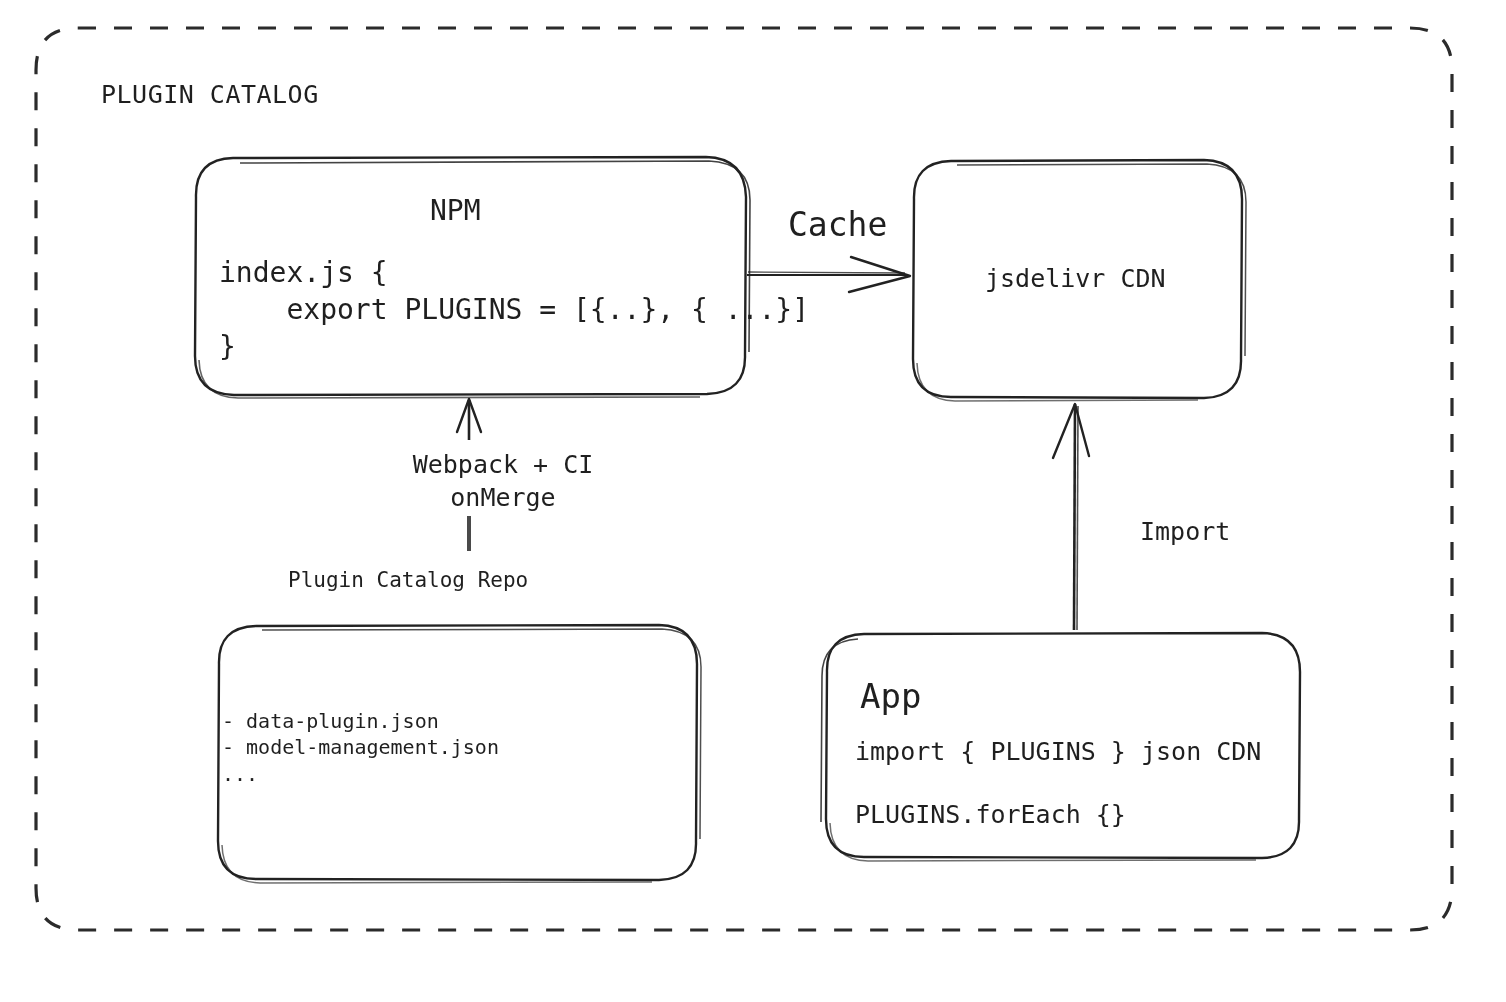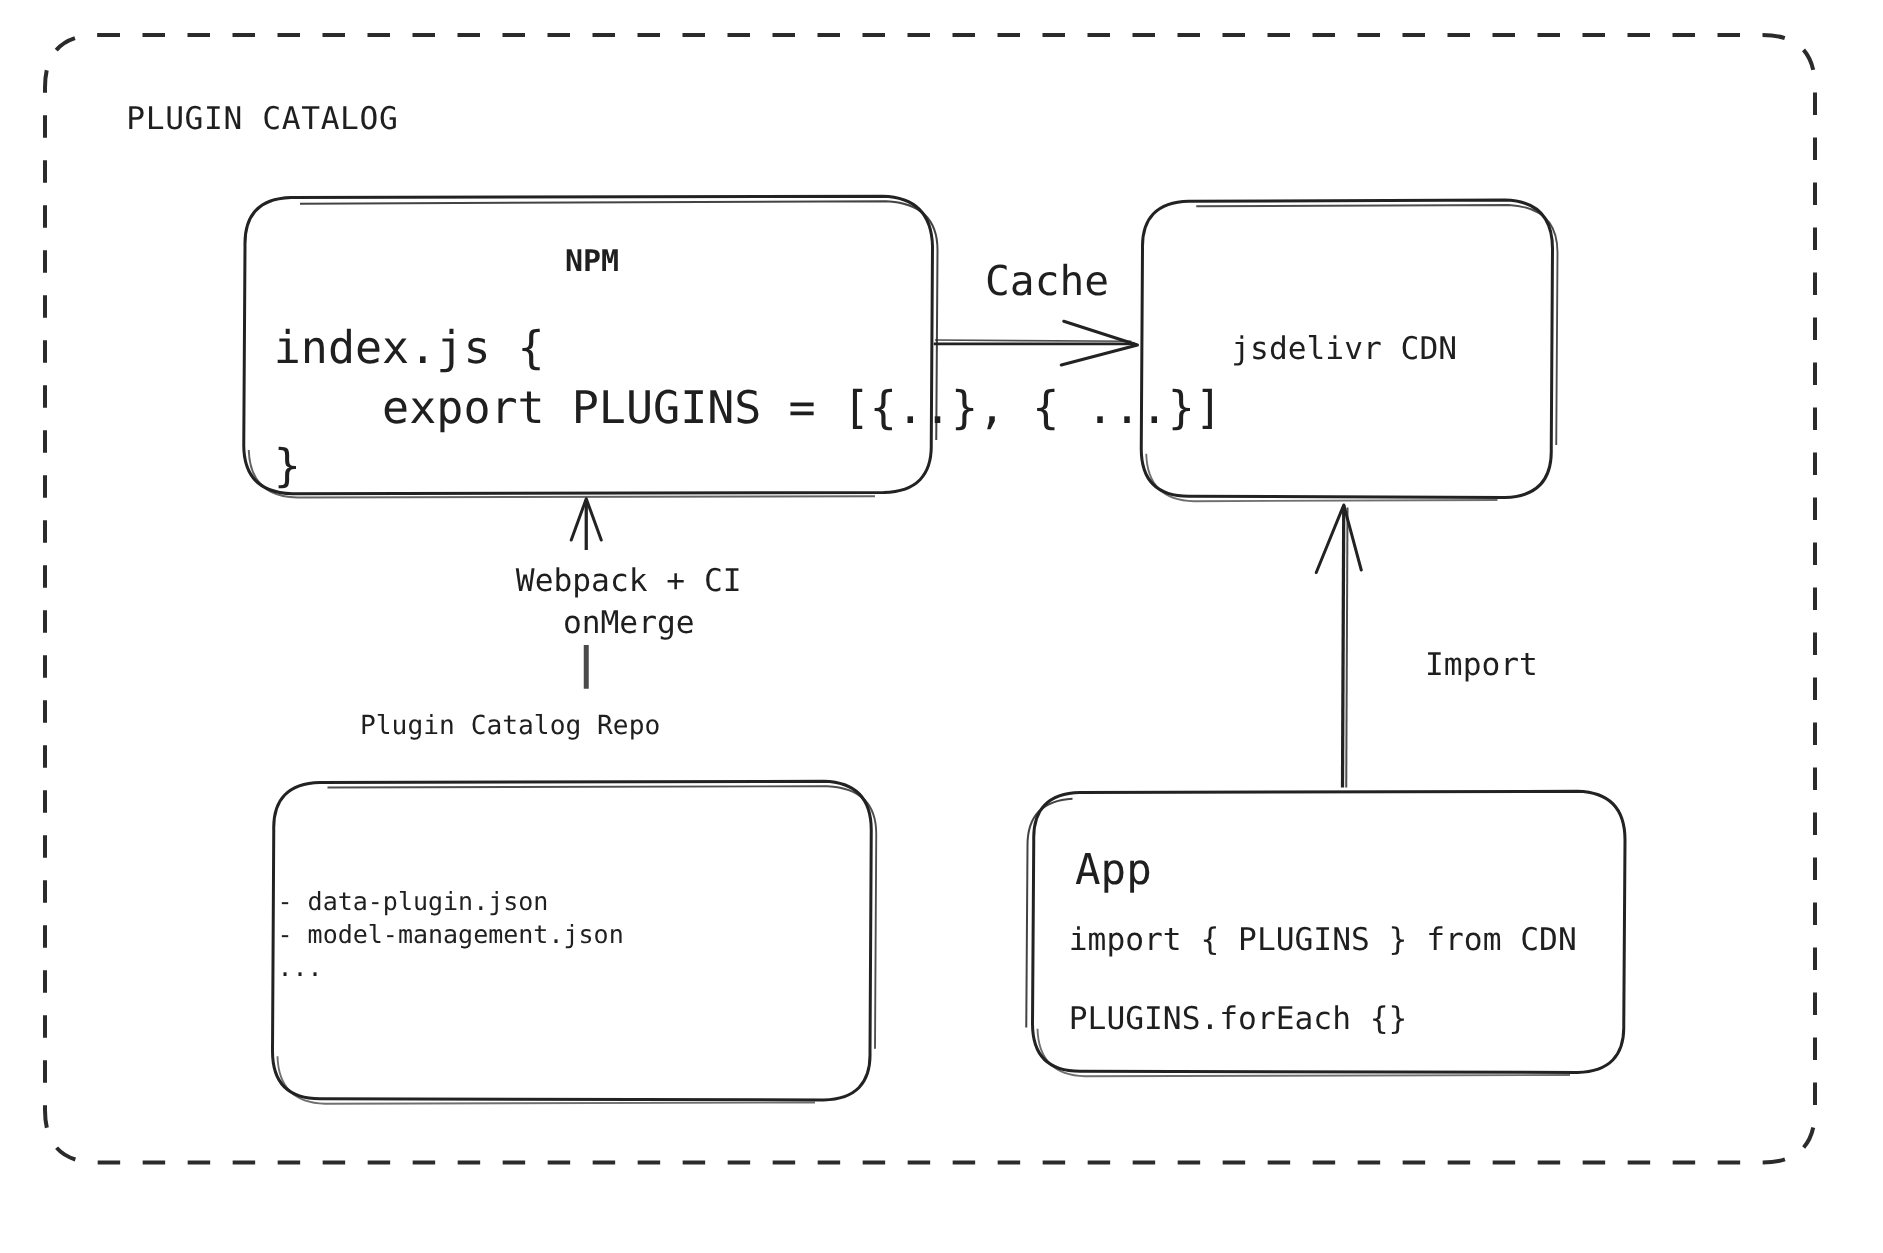--- a/index.html
+++ b/index.html
@@ -42,29 +42,28 @@
   #group-title {
     left: 101px;
     top: 82px;
     font-size: 25px;
     letter-spacing: 0.5px;
     text-align: center;
   }
 
   
   #npm-title {
-    left: 452px;
+    left: 430px;
     top: 197px;
-    font-size: 24px;
-    font-weight: bold;
+    font-size: 28px;
   }
   #npm-code {
     left: 219px;
     top: 255px;
-    font-size: 36px;
+    font-size: 28px;
     line-height: 1.32;
   }
 
   
   #cdn-title {
     left: 985px;
     top: 266px;
     font-size: 25px;
   }
 
@@ -189,16 +188,16 @@
 onMerge</div>
 
   <div class="txt" id="import-label">Import</div>
 
   <div class="txt" id="repo-caption">Plugin Catalog Repo</div>
   <div class="txt" id="repo-files">- data-plugin.json
 - model-management.json
 ...</div>
 
   <div class="txt" id="app-title">App</div>
-  <div class="txt" id="app-line-1">import { PLUGINS } from CDN</div>
+  <div class="txt" id="app-line-1">import { PLUGINS } json CDN</div>
   <div class="txt" id="app-line-2">PLUGINS.forEach {}</div>
 
 </div>
 
 </body></html>

